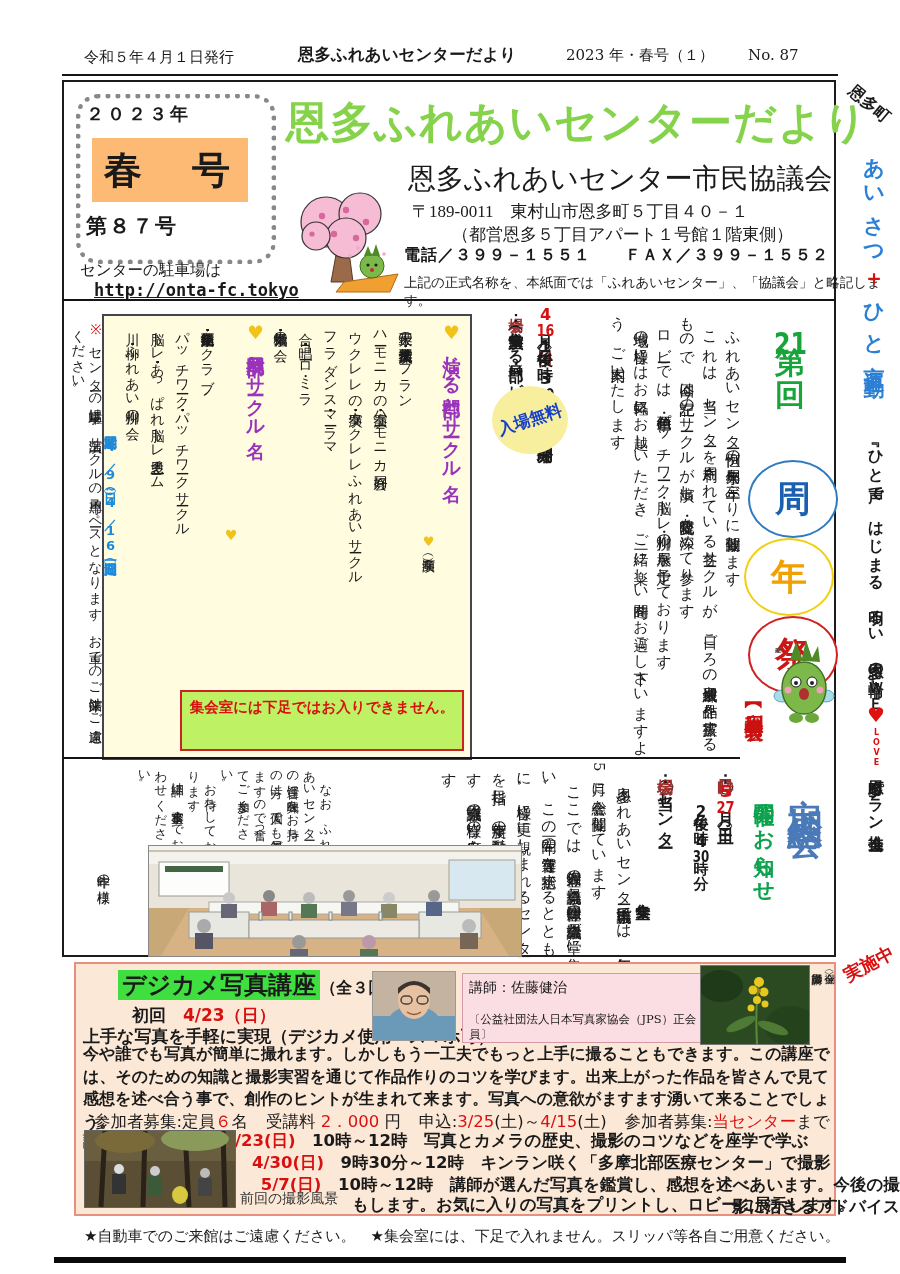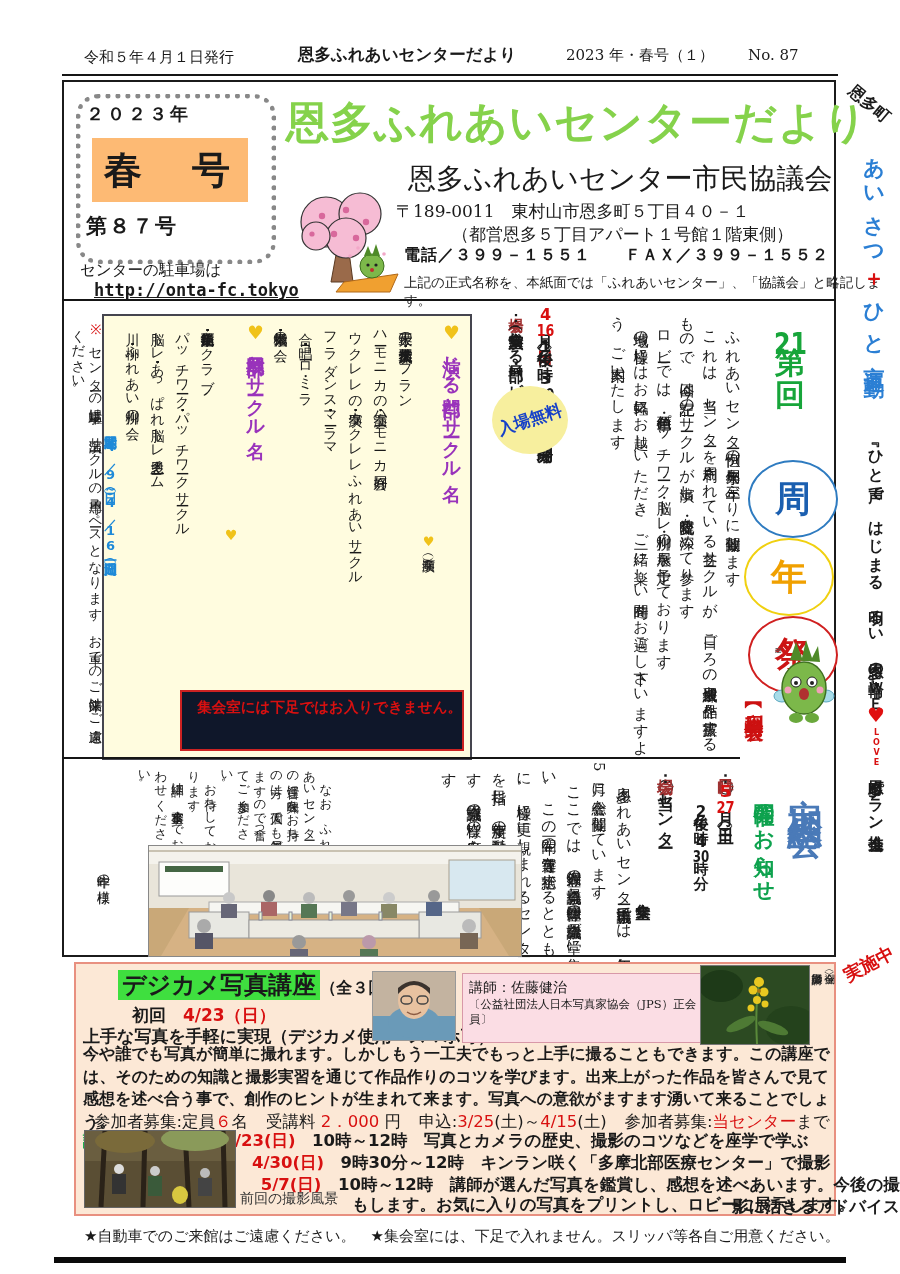--- a/index.html
+++ b/index.html
@@ -26,36 +26,36 @@
   
   #badge{left:76px;top:94px;width:190px;height:160px;border:5px dotted #888;border-radius:22px;}
   #badge-year{left:86px;top:102px;width:170px;text-align:left;font-size:18px;font-weight:bold;letter-spacing:3px;}
   #badge-bar{left:92px;top:138px;width:156px;height:64px;background:#fdba74;display:flex;align-items:center;justify-content:center;font-size:38px;font-weight:bold;letter-spacing:6px;}
   #badge-num{left:86px;top:212px;width:170px;text-align:left;font-size:21px;font-weight:bold;letter-spacing:2px;}
   #hp-label{left:80px;top:260px;font-size:15.5px;}
   #hp-url{left:94px;top:280px;font-size:17px;font-weight:bold;text-decoration:underline;}
   #mh-title{left:286px;top:94px;font-size:43px;font-weight:bold;color:#85d24b;letter-spacing:1px;}
   #mh-org{left:398px;top:160px;font-size:28px;margin-left:10px;}
   #tree{left:286px;top:186px;}
-  #mh-postal{left:396px;top:200px;font-size:17px;}
+  #mh-postal{left:412px;top:200px;font-size:17px;font-family:Liberation Serif, serif;}
   #mh-addr2{left:452px;top:223px;font-size:17px;}
   #mh-tel{left:404px;top:245px;font-size:16px;font-weight:bold;letter-spacing:1px;}
   #mh-note{left:404px;top:274px;font-size:13.5px;}
   #div1{left:62px;top:299px;width:774px;}
   
   #left-note{left:66px;top:320px;width:38px;height:414px;font-size:13.5px;line-height:17px;}
   #ybox{left:102px;top:314px;width:366px;height:442px;background:#fffcdf;border:2px solid #45454f;}
   #yflow{left:112px;top:322px;width:352px;height:364px;font-size:14px;}
   .col-h{font-family:"DejaVu Sans","Liberation Sans",sans-serif;font-weight:bold;font-size:18.5px;color:#9933bb;line-height:26px;}
   .heart{color:#f0c21a;}
   .col-order{font-size:13px;padding-top:212px;line-height:20px;}
   .v-item{line-height:25px;font-size:14px;}
   .col-heart2{padding-top:205px;line-height:22px;}
   .col-period{font-family:"DejaVu Sans","Liberation Sans",sans-serif;font-weight:bold;font-size:13px;color:#1f8ad8;line-height:19px;padding-top:104px;text-orientation:upright;}
-  #warn{left:180px;top:690px;width:280px;height:54px;background:#0f172a;border:2px solid #cc2222;text-align:right;line-height:25px;font-size:14.5px;font-weight:bold;color:#d81010;padding-top:3px;}
+  #warn{left:180px;top:690px;width:280px;height:54px;background:#bef264;border:2px solid #cc2222;text-align:center;line-height:25px;font-size:14.5px;font-weight:bold;color:#d81010;padding-top:3px;}
   #ann-body{left:558px;top:306px;width:186px;height:448px;font-size:15px;line-height:23px;}
   #ann-info{left:468px;top:306px;width:92px;height:448px;}
   .ann-date{font-size:16px;font-weight:bold;line-height:30px;}
   .ann-venue{font-size:15px;font-weight:bold;line-height:28px;}
   #free-badge{left:492px;top:386px;width:76px;height:68px;background:#f7ef9e;border-radius:50%;display:flex;align-items:center;justify-content:center;}
   #free-badge span{transform:rotate(-18deg);font-size:16.5px;font-weight:bold;color:#1640c8;white-space:nowrap;}
   #no21{left:750px;top:324px;width:60px;height:150px;font-size:30px;font-weight:bold;color:#17a53a;letter-spacing:4px;}
   .circle{width:86px;height:74px;border-radius:50%;display:flex;align-items:center;justify-content:center;font-size:36px;font-weight:bold;font-family:"DejaVu Serif","Liberation Serif",serif;background:#fff;}
   #cir1{left:748px;top:460px;border:2.5px solid #2e7bc0;color:#1b5fb0;}
   #cir2{left:744px;top:538px;border:2.5px solid #f0d010;color:#f0a000;}
@@ -77,21 +77,21 @@
   
   #cbox{left:74px;top:962px;width:758px;height:250px;background:#fce8d6;border:2px solid #e89080;}
   #c-title{left:118px;top:969px;font-size:24px;font-weight:bold;}
   #c-title .green-bg{background:#3fdf3f;padding:1px 4px;}
   #c-title .suffix{font-size:16px;}
   #c-first{left:132px;top:1004px;font-size:17px;font-weight:bold;}
   #c-lead{left:83px;top:1025px;font-size:17px;font-weight:bold;}
   #c-photo1{left:372px;top:971px;border:1px solid #999;}
   #c-cred{left:462px;top:973px;width:240px;height:58px;background:#fbdde4;border:1.5px solid #d898a8;padding:5px 6px;}
   #c-cred .l1{font-size:14px;}
-  #c-cred .l2{font-size:11.5px;}
+  #c-cred .l2{font-size:11.5px;margin-top:15px;}
   #c-flower{left:700px;top:965px;border:1px solid #777;}
   #c-fcap{left:810px;top:965px;width:26px;height:84px;font-size:11px;line-height:13px;}
   #c-fcap .fc1{font-size:10.5px;}
   #c-body{left:83px;top:1043px;width:750px;font-size:16px;font-weight:bold;line-height:22.5px;}
   #c-info{left:94px;top:1111px;width:736px;display:flex;justify-content:space-between;font-size:16.5px;font-weight:normal;}
   .sched{font-size:16.5px;font-weight:bold;}
   #c-s1{left:83px;top:1130px;}
   #c-s2{left:252px;top:1152px;}
   #c-s3{left:252px;top:1174px;text-align:right;}
   #c-s4{left:352px;top:1194px;}

